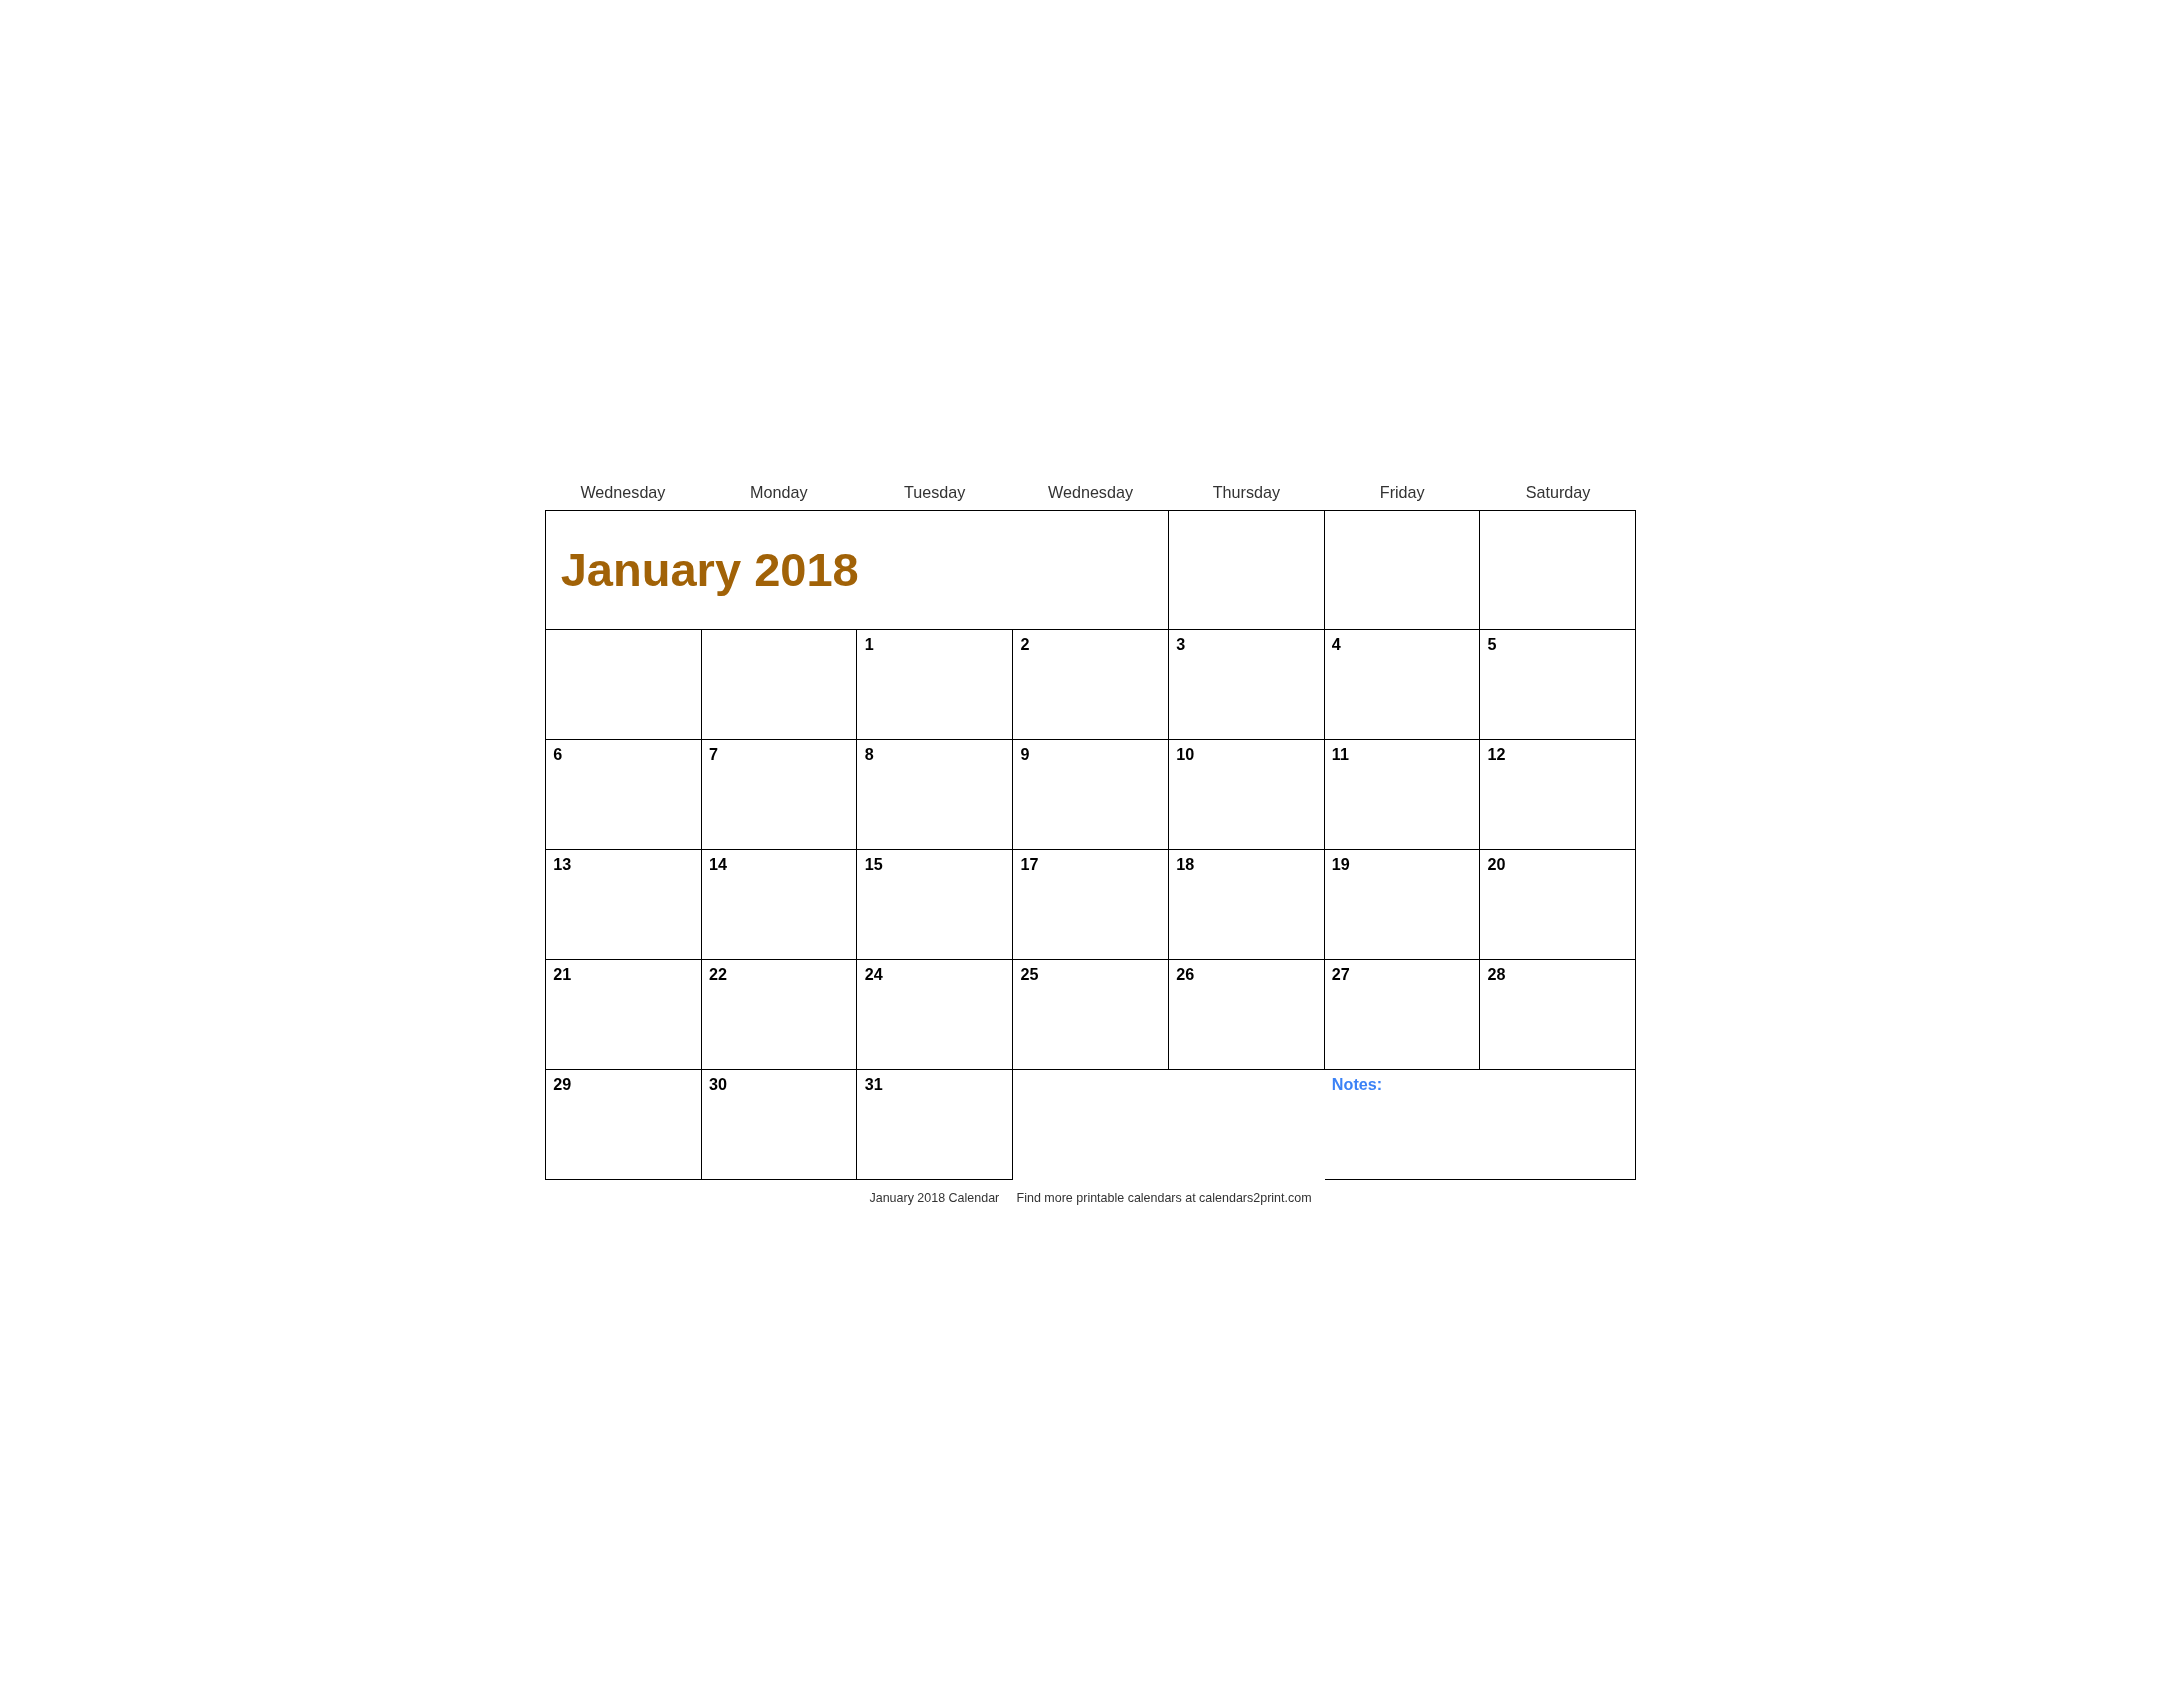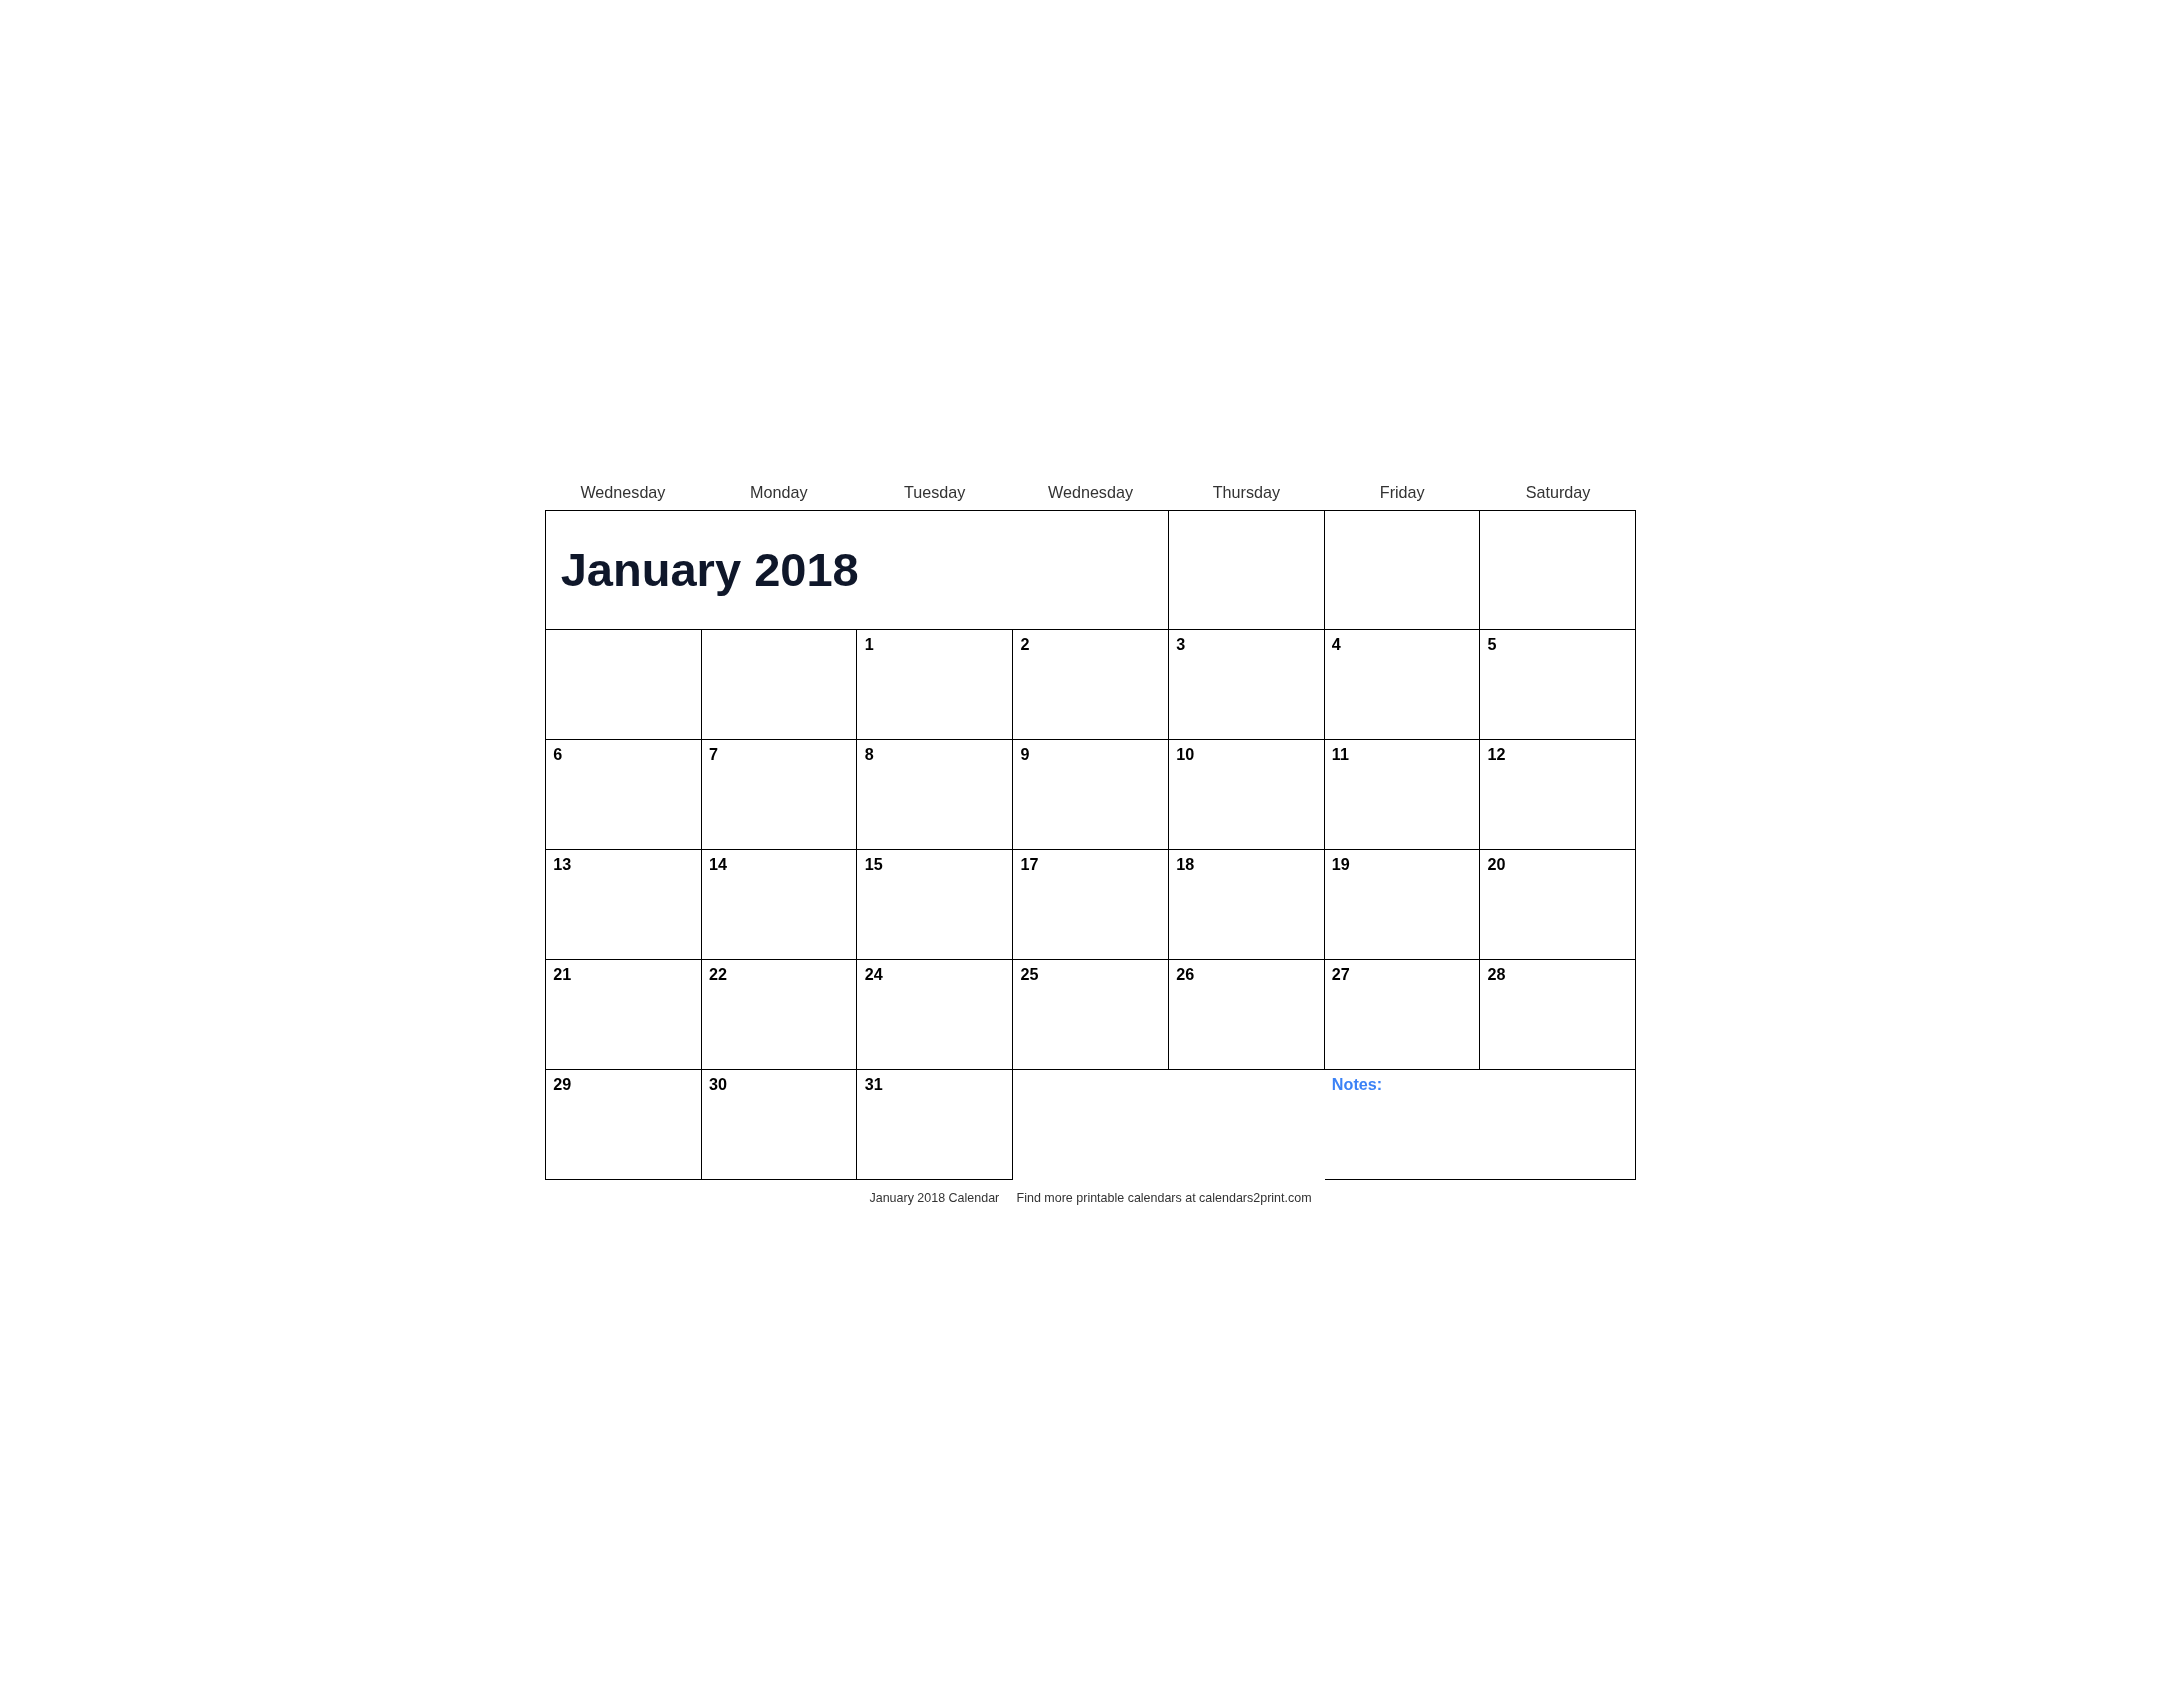--- a/index.html
+++ b/index.html
@@ -62,21 +62,21 @@
       border-bottom: 1.8px solid #000;
       padding: 9.2px 14.7px;
       display: flex;
       align-items: center;
       min-height: 119px;
     }
 
     .month-title {
       font-size: 3.2em;
       font-weight: 900;
-      color: #0f172a;
+      color: #a16207;
       font-family: Arial, sans-serif;
     }
 
     .cell-empty {
       border-right: 1.8px solid #000;
       border-bottom: 1.8px solid #000;
       min-height: 119px;
     }
 
     .day-num {

